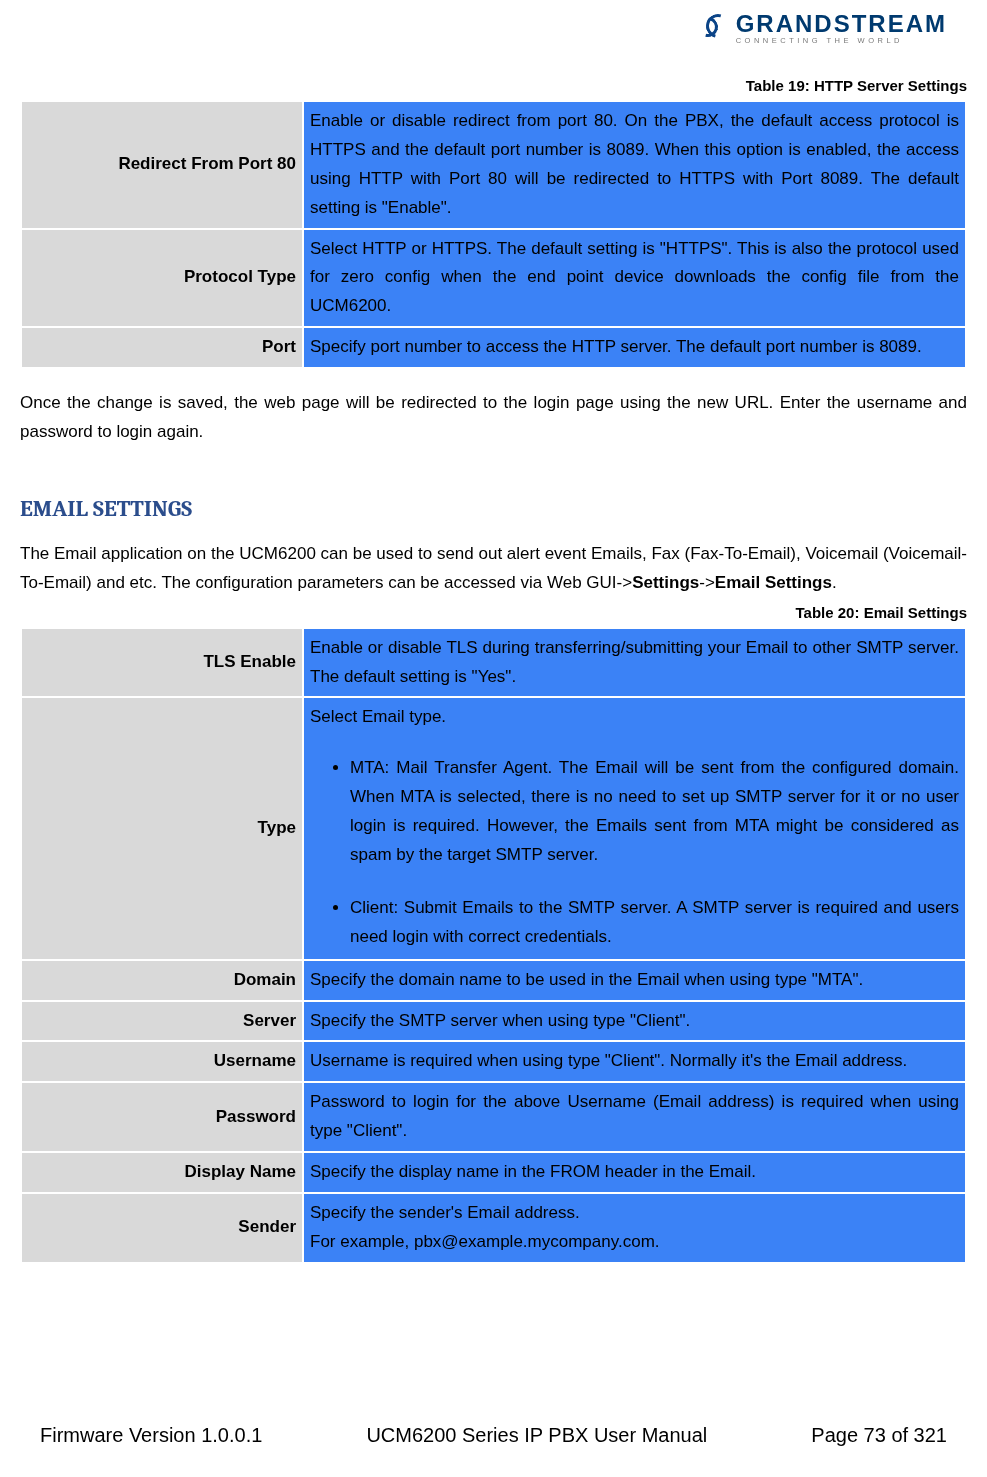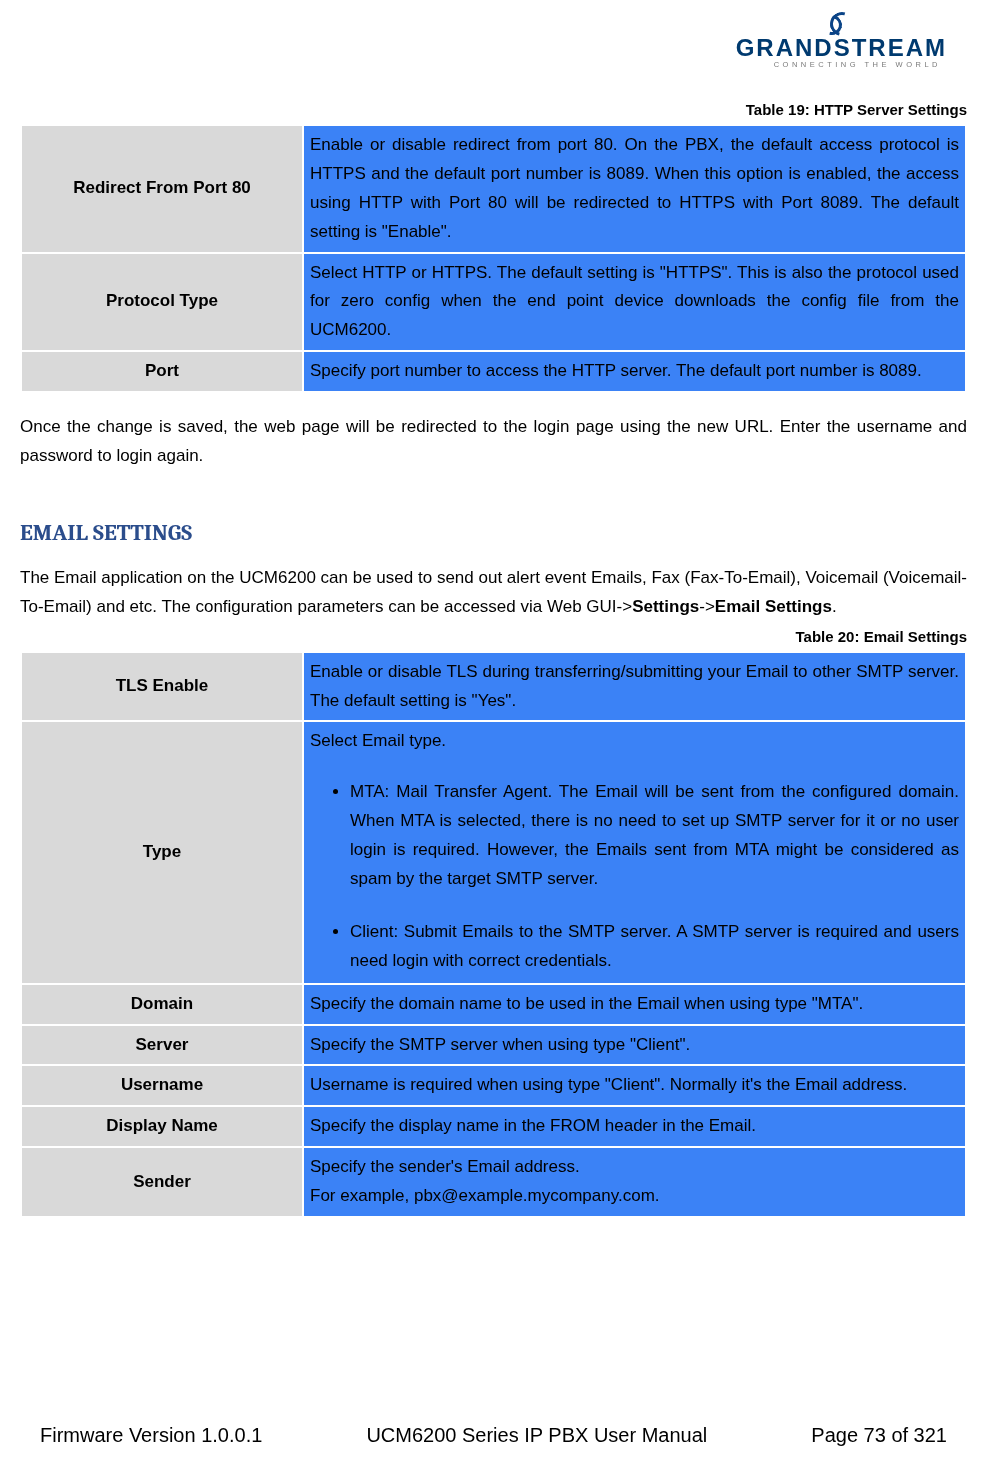--- a/index.html
+++ b/index.html
@@ -27,21 +27,20 @@
       display: inline-block;
       text-align: left;
     }
     .logo-main {
       font-size: 24px;
       font-weight: bold;
       color: #003a6f;
       letter-spacing: 2px;
       display: flex;
       align-items: center;
-      flex-direction: column;
     }
     .logo-icon {
       width: 32px;
       height: 24px;
       display: inline-block;
       margin-right: 6px;
       position: relative;
     }
     .logo-icon::before {
       content: "";
@@ -92,21 +91,21 @@
       border: 2px solid #fff;
       padding: 5px 6px;
       vertical-align: middle;
       text-align: justify;
     }
     table.settings td.label {
       width: 282px;
       background: #d9d9d9;
       font-weight: bold;
       vertical-align: middle;
-      text-align: center;
+      text-align: right;
     }
     table.settings td.desc {
       background: #3b82f6;
     }
     .body-text {
       font-size: 17px;
       line-height: 1.7;
       padding: 20px 0;
       text-align: justify;
     }
@@ -204,20 +203,24 @@
     </tr>
     <tr>
       <td class="label">Server</td>
       <td class="desc">Specify the SMTP server when using type "Client".</td>
     </tr>
     <tr>
       <td class="label">Username</td>
       <td class="desc">Username is required when using type "Client". Normally it's the Email address.</td>
     </tr>
     <tr>
+      <td class="label">Password</td>
+      <td class="desc">Password to login for the above Username (Email address) is required when using type "Client".</td>
+    </tr>
+    <tr>
       <td class="label">Display Name</td>
       <td class="desc">Specify the display name in the FROM header in the Email.</td>
     </tr>
     <tr>
       <td class="label">Sender</td>
       <td class="desc">
         <div>Specify the sender's Email address.</div>
         <div>For example, pbx@example.mycompany.com.</div>
       </td>
     </tr>

